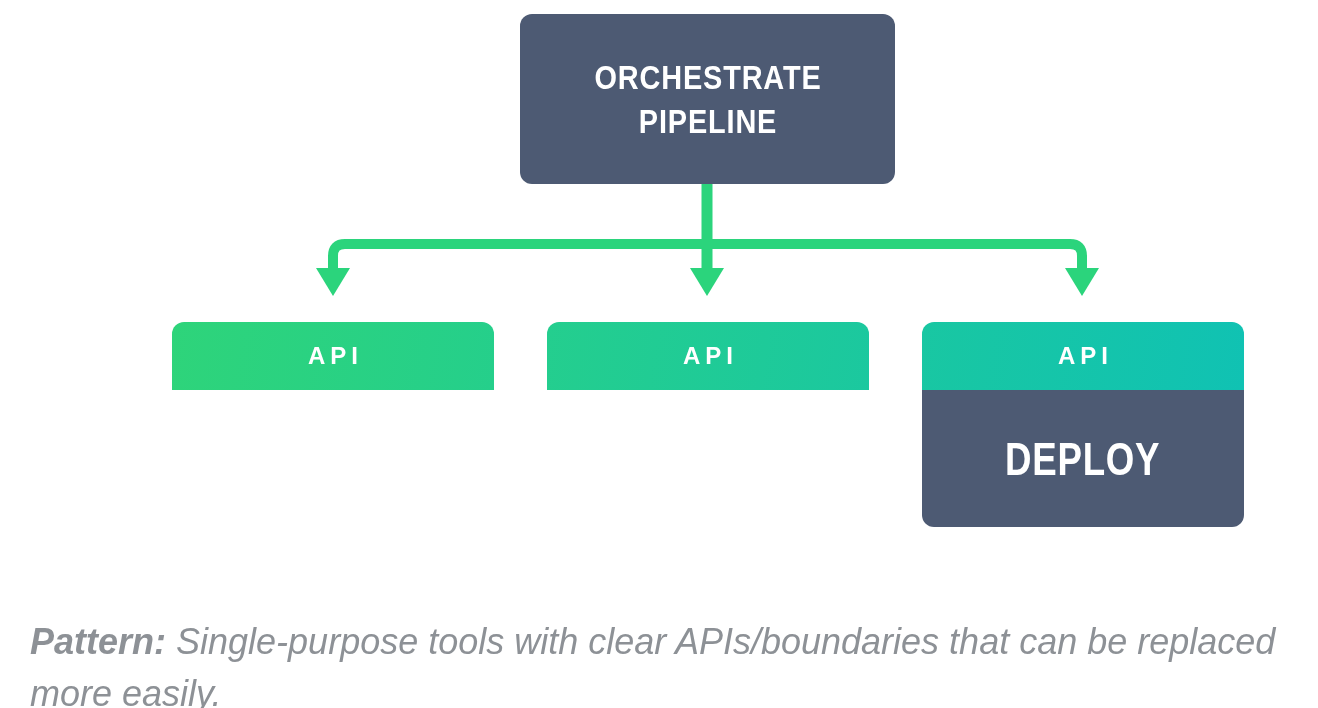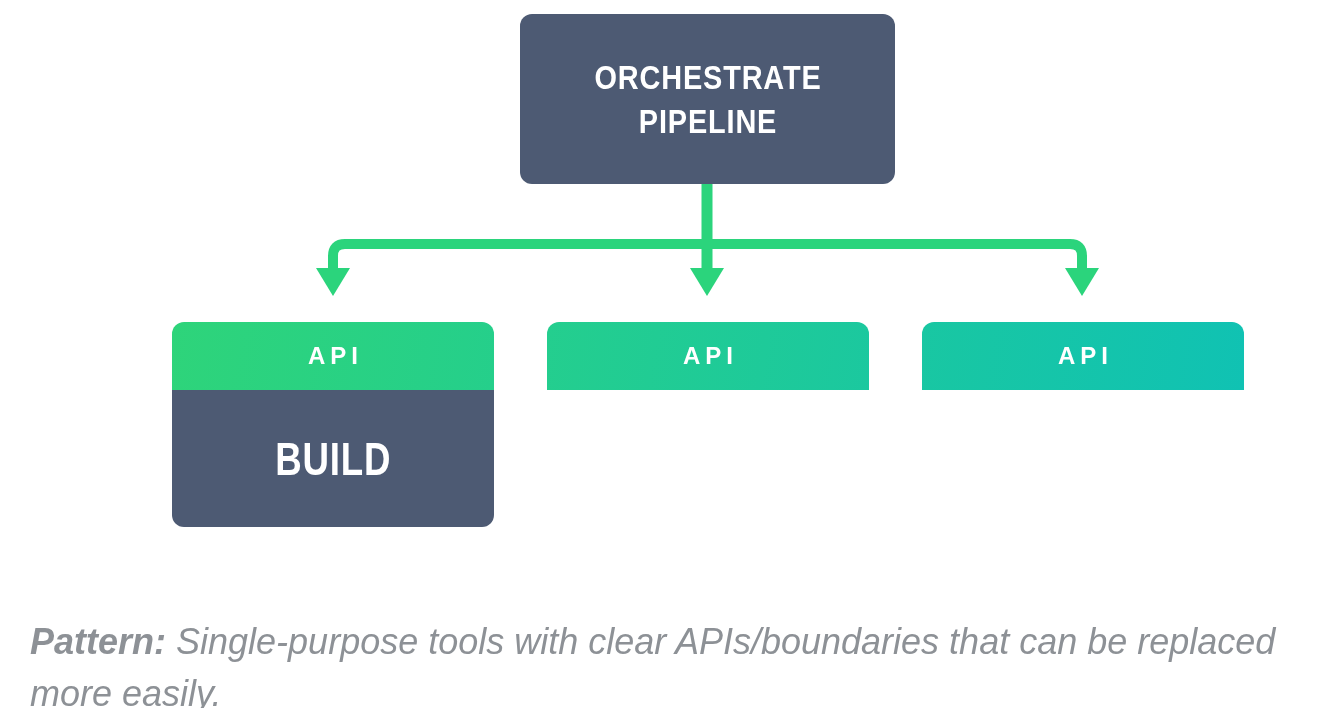--- a/index.html
+++ b/index.html
@@ -117,32 +117,32 @@
   </svg>
 
   <div class="node-root">
     <div class="node-label">ORCHESTRATE PIPELINE</div>
   </div>
 
   <div class="card card-build">
     <div class="card-header">
       <span class="api-badge">API</span>
     </div>
-    <div class="card-body">
-      <span class="node-label">BUILD</span>
-    </div>
   </div>
 
   <div class="card card-package">
     <div class="card-header">
       <span class="api-badge">API</span>
     </div>
   </div>
 
   <div class="card card-deploy">
     <div class="card-header">
       <span class="api-badge">API</span>
     </div>
+    <div class="card-body">
+      <span class="node-label">DEPLOY</span>
+    </div>
   </div>
 
   <p class="caption"><span class="caption-lead">Pattern:</span><span> Single-purpose tools with clear APIs/boundaries that can be replaced more easily.</span></p>
 
 </div>
 
 </body></html>

